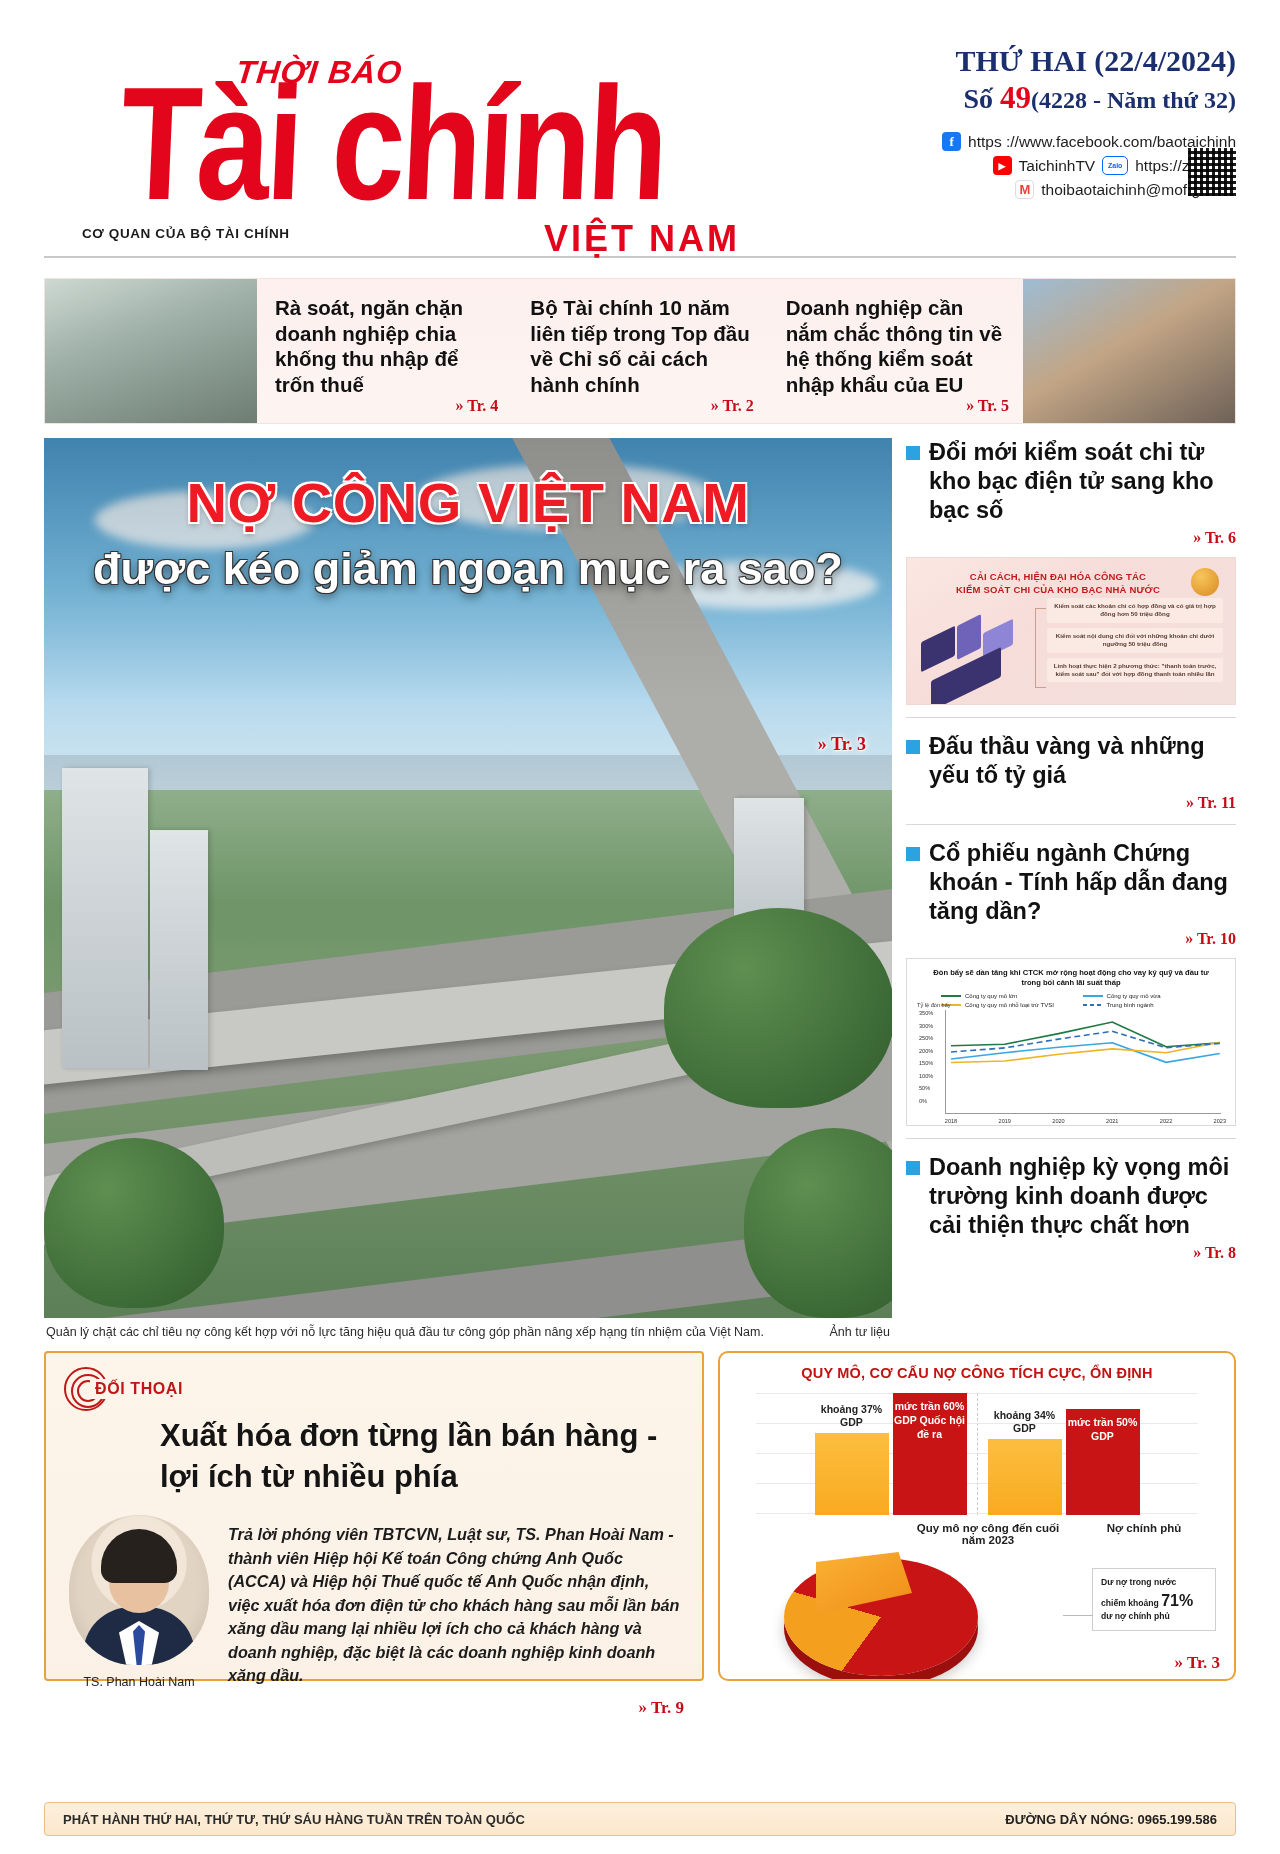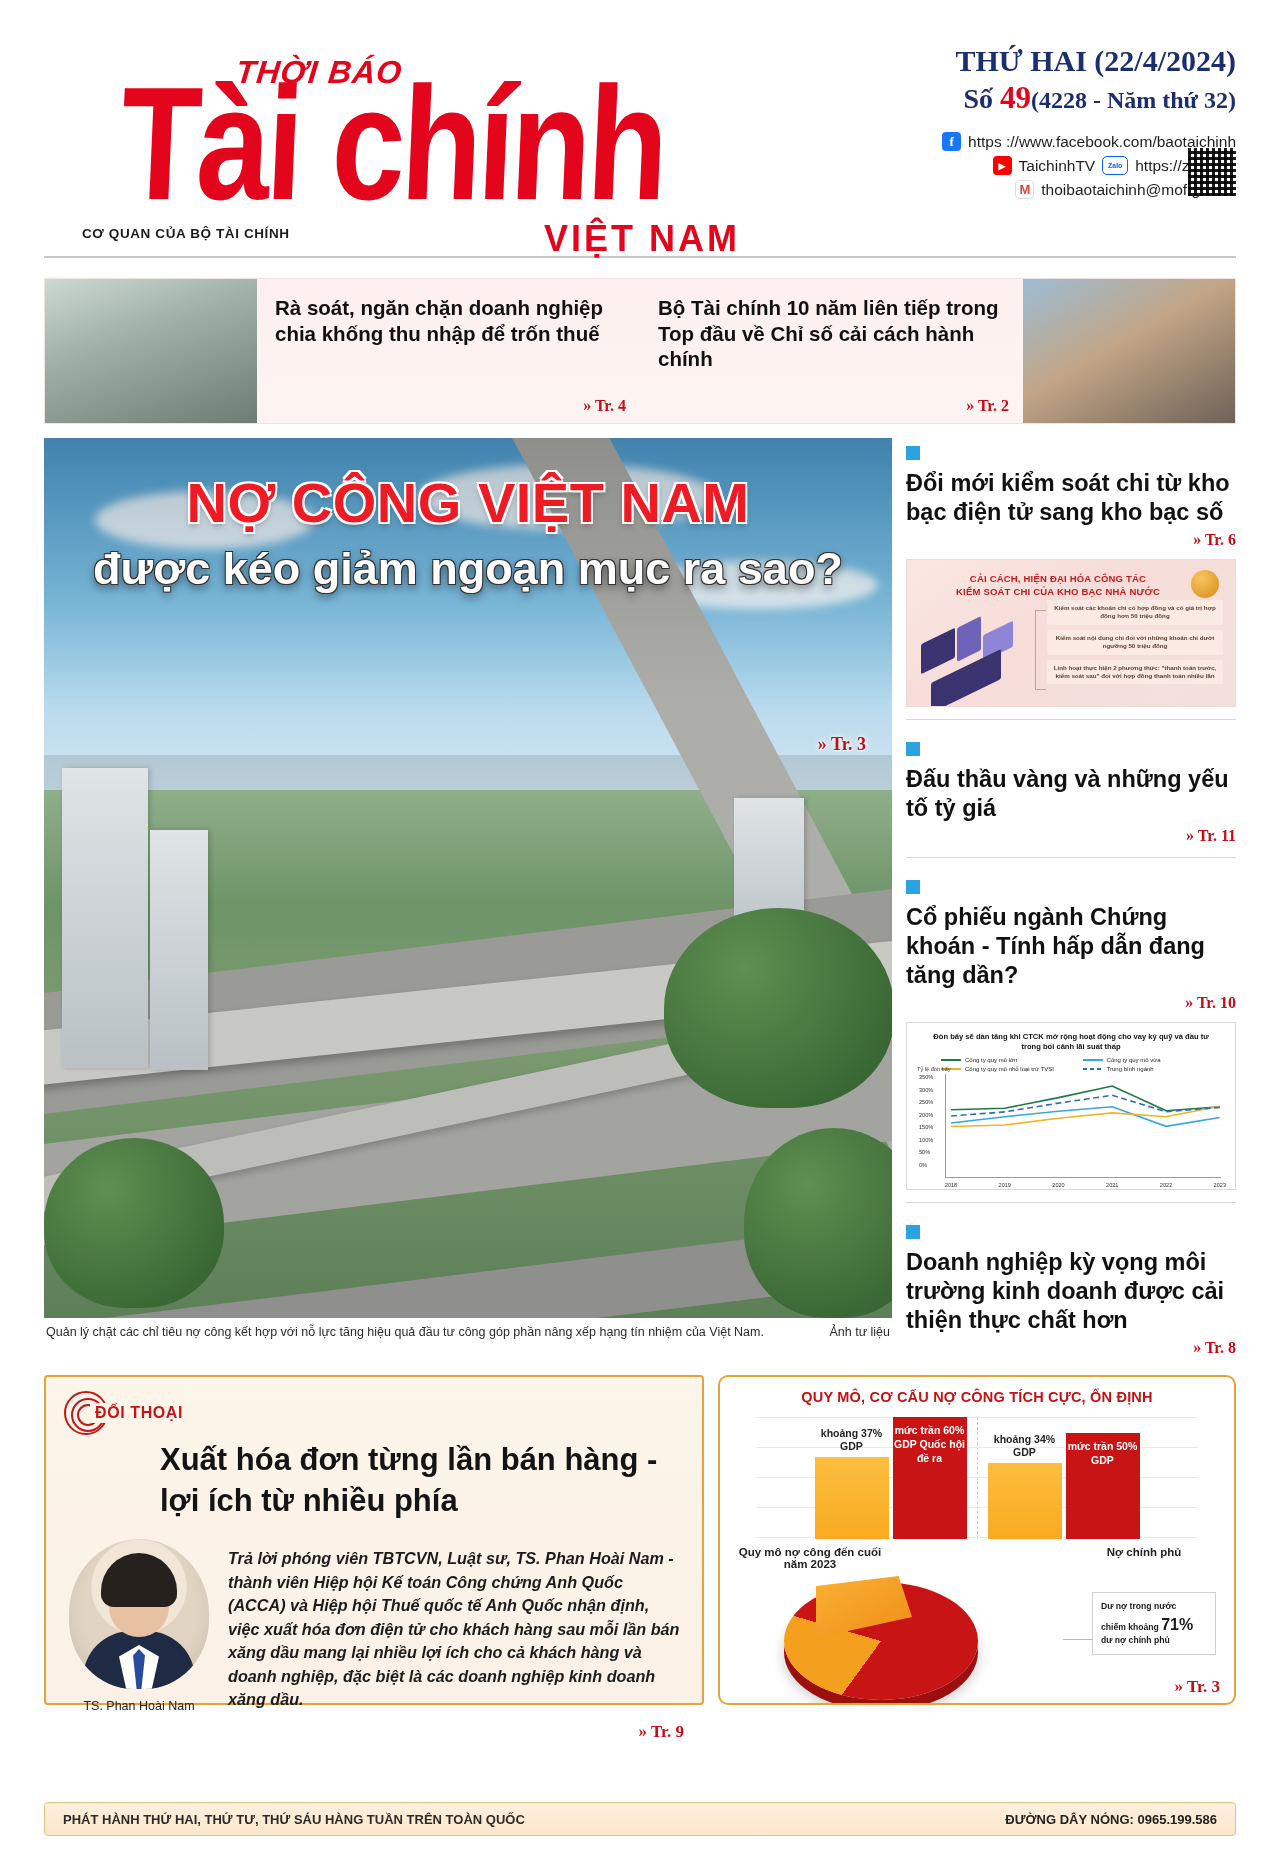--- a/index.html
+++ b/index.html
@@ -188,21 +188,21 @@
     text-shadow: 0 0 4px #fff, 0 0 8px #fff, 1px 1px 0 #fff;
   }
   .caption {
     display: flex; justify-content: space-between; align-items: flex-start;
     font-size: 12.5px; color: #2b2b2b; padding: 7px 2px 0 2px;
   }
   .caption .credit { font-style: normal; white-space: nowrap; padding-left: 18px; }
 
   
   .sb-item { margin-bottom: 6px; }
-  .sb-head { display: flex; gap: 9px; align-items: flex-start; flex-direction: column; }
+  .sb-head { display: flex; gap: 9px; align-items: flex-start; }
   .sq { width: 14px; height: 14px; background: #2aa3e0; flex: 0 0 14px; margin-top: 8px; }
   .sb-head h3 { font-size: 23.5px; line-height: 29px; font-weight: 700; color: #111; }
   .sb-tr {
     text-align: right; color: #c60c17; font-weight: 700; font-size: 16px;
     font-family: "Liberation Serif", serif; margin-top: 4px;
   }
   .sep { height: 1px; background: #d8d8d8; margin: 12px 0 14px 0; }
 
   
   .info1 {
@@ -304,21 +304,21 @@
   .bgrp { display: flex; align-items: flex-end; gap: 4px; position: relative; z-index: 2; }
   .bar { width: 74px; position: relative; }
   .bar .cap { position: absolute; left: 0; right: 0; bottom: 100%; margin-bottom: 4px;
     text-align: center; font-size: 10.5px; font-weight: 700; line-height: 13px; color: #222; }
   .bar .inner { width: 100%; }
   .bar.y .inner { background: linear-gradient(180deg,#fcbe3f,#f9aa20); }
   .bar.r .inner { background: #c81414; }
   .bar.r .cap-in { position: absolute; left: 0; right: 0; top: 6px; text-align: center;
     color: #fff; font-size: 10.5px; font-weight: 700; line-height: 14px; }
   .divider-v { width: 1px; align-self: stretch; border-left: 1px dashed #c9c9c9; margin: 0 10px; }
-  .bar-labels { display: flex; justify-content: space-between; gap: 0; margin-top: 7px;
+  .bar-labels { display: flex; justify-content: flex-end; gap: 0; margin-top: 7px;
     font-size: 11.5px; font-weight: 700; color: #222; }
   .bl { width: 156px; text-align: center; }
   .pieWrap { position: relative; height: 128px; margin-top: 6px; }
   .pie {
     position: absolute; left: 52px; top: 6px; width: 194px; height: 118px;
     border-radius: 50%;
     background: conic-gradient(from -34deg, #c81414 0 250deg, #f4a01e 250deg 320deg, #c81414 320deg 360deg);
     box-shadow: 0 11px 0 #9c0f0f, 0 14px 14px rgba(0,0,0,.22);
   }
   .pie-slice {
@@ -393,20 +393,24 @@
 
   <div class="teasers">
     <div class="teaser-photo tp1"></div>
     <div class="tcell">
       <h3>Rà soát, ngăn chặn doanh nghiệp chia khống thu nhập để trốn thuế</h3>
       <div class="tr-link">» Tr. 4</div>
     </div>
     <div class="tcell">
       <h3>Bộ Tài chính 10 năm liên tiếp trong Top đầu về Chỉ số cải cách hành chính</h3>
       <div class="tr-link">» Tr. 2</div>
+    </div>
+    <div class="tcell">
+      <h3>Doanh nghiệp cần nắm chắc thông tin về hệ thống kiểm soát nhập khẩu của EU</h3>
+      <div class="tr-link">» Tr. 5</div>
     </div>
     <div class="teaser-photo tp2"></div>
   </div>
 
   <div class="mid">
 
     <div class="col-left">
       <div class="hero">
         <div class="sky"></div>
         <div class="cloud" style="left:6%;top:6%;width:220px;height:58px;"></div>

